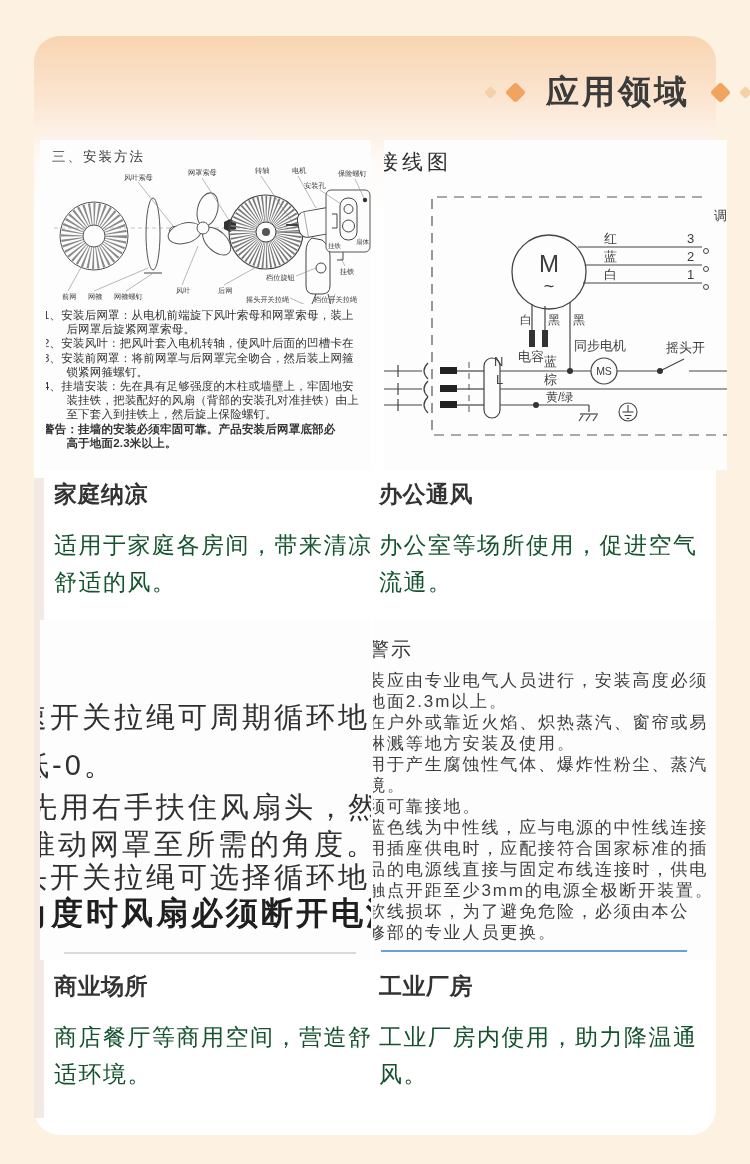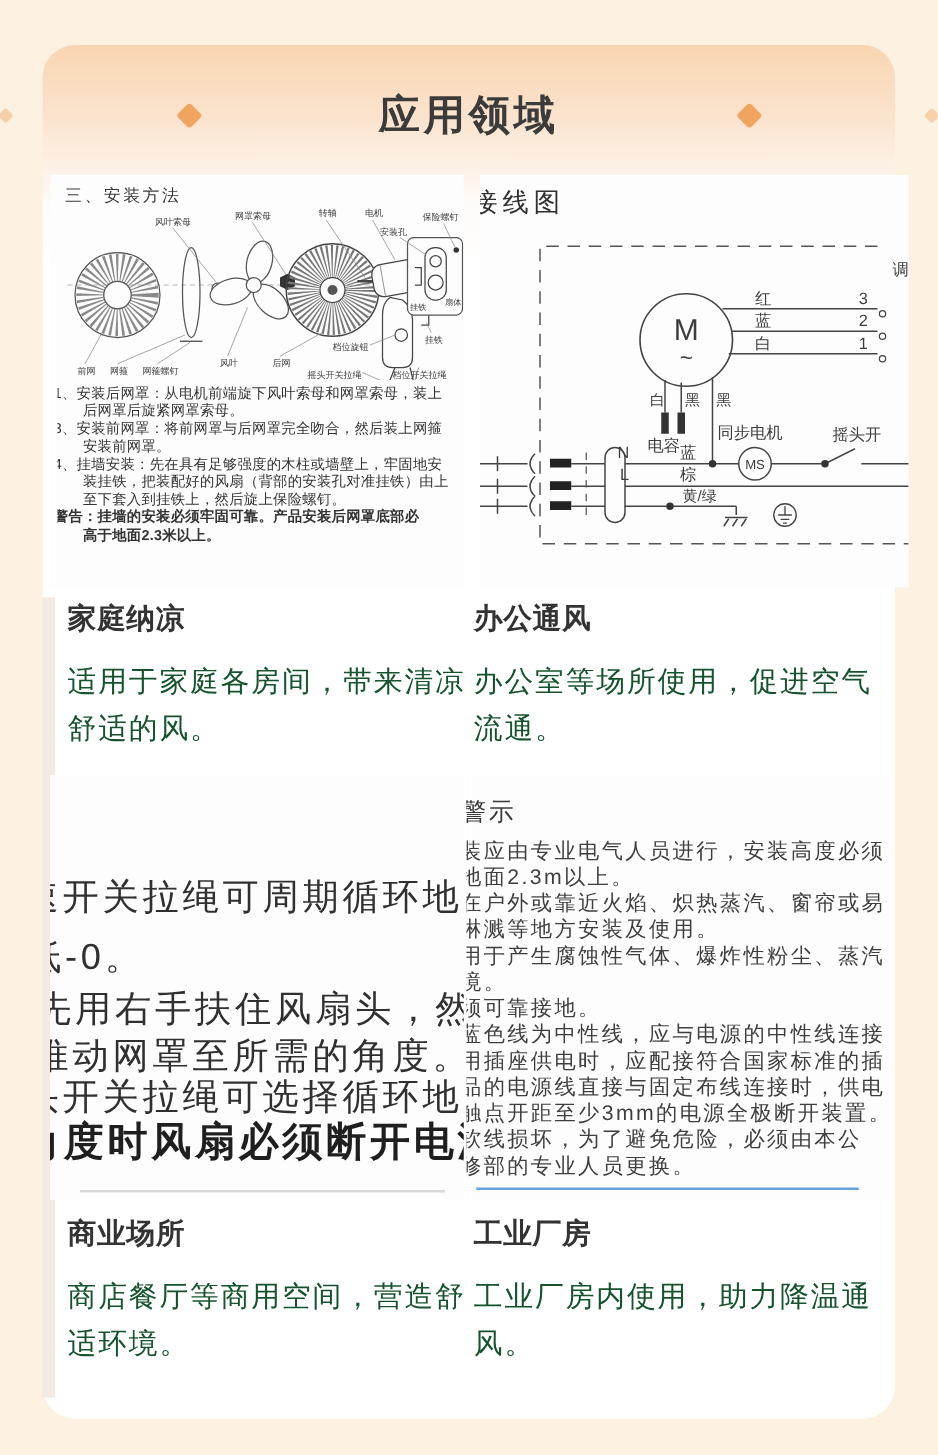--- a/index.html
+++ b/index.html
@@ -4,21 +4,21 @@
 <style>
   html,body{margin:0;padding:0;}
   body{width:750px;height:1164px;position:relative;overflow:hidden;
        background:#fdf1e2;font-family:"Liberation Sans",sans-serif;}
   .abs{position:absolute;}
   
   #card{left:34px;top:36px;width:682px;height:1099px;border-radius:26px;
         background:linear-gradient(180deg,#f8d5b1 0px,#fbe4cf 60px,#fefaf7 125px,#ffffff 175px,#ffffff 100%);
         overflow:hidden;}
   
-  .header-row{left:0;top:66px;width:750px;height:52px;display:flex;align-items:center;justify-content:space-between;gap:13px;}
+  .header-row{left:0;top:66px;width:750px;height:52px;display:flex;align-items:center;justify-content:flex-end;gap:13px;}
   .dm-big{width:15px;height:15px;background:#f1a45f;border-radius:3px;transform:rotate(45deg);}
   .dm-small{width:9px;height:9px;background:#f6d0a8;border-radius:2px;transform:rotate(45deg);}
   .page-title{font-size:33px;font-weight:bold;color:#3b3b3b;letter-spacing:3px;margin:0 10px;}
   
   .scan{background:#fdfdfd;overflow:hidden;}
   #scan1L{left:40px;top:140px;width:331px;height:330px;}
   #scan1R{left:384px;top:140px;width:343px;height:330px;}
   #scan3L{left:40px;top:620px;width:331px;height:340px;}
   #scan3R{left:373px;top:620px;width:343px;height:340px;}
   .s1-title{left:12px;top:8px;font-size:13.5px;color:#3a3a3a;letter-spacing:2px;font-weight:500;white-space:nowrap;text-align:center;}
@@ -138,22 +138,23 @@
       <text x="274" y="140">档位开关拉绳</text>
       <text x="300" y="112">挂铁</text>
       <text x="288" y="86" font-size="6.5">挂铁</text>
       <text x="316" y="82" font-size="6.5">扇体</text>
     </g>
   </svg>
 
   <div class="abs s1-list">
     <div>1、安装后网罩：从电机前端旋下风叶索母和网罩索母，装上</div>
     <div>　　后网罩后旋紧网罩索母。</div>
+    <div>2、安装风叶：把风叶套入电机转轴，使风叶后面的凹槽卡在</div>
     <div>3、安装前网罩：将前网罩与后网罩完全吻合，然后装上网箍</div>
-    <div>　　安装前网罩。</div>
+    <div>　　锁紧网箍螺钉。</div>
     <div>4、挂墙安装：先在具有足够强度的木柱或墙壁上，牢固地安</div>
     <div>　　装挂铁，把装配好的风扇（背部的安装孔对准挂铁）由上</div>
     <div>　　至下套入到挂铁上，然后旋上保险螺钉。</div>
     <div class="bold">警告：挂墙的安装必须牢固可靠。产品安装后网罩底部必</div>
     <div class="bold">　　高于地面2.3米以上。</div>
   </div>
 </div>
 
 <div class="abs scan" id="scan1R">
   <div class="abs wiring-title">接线图</div>

